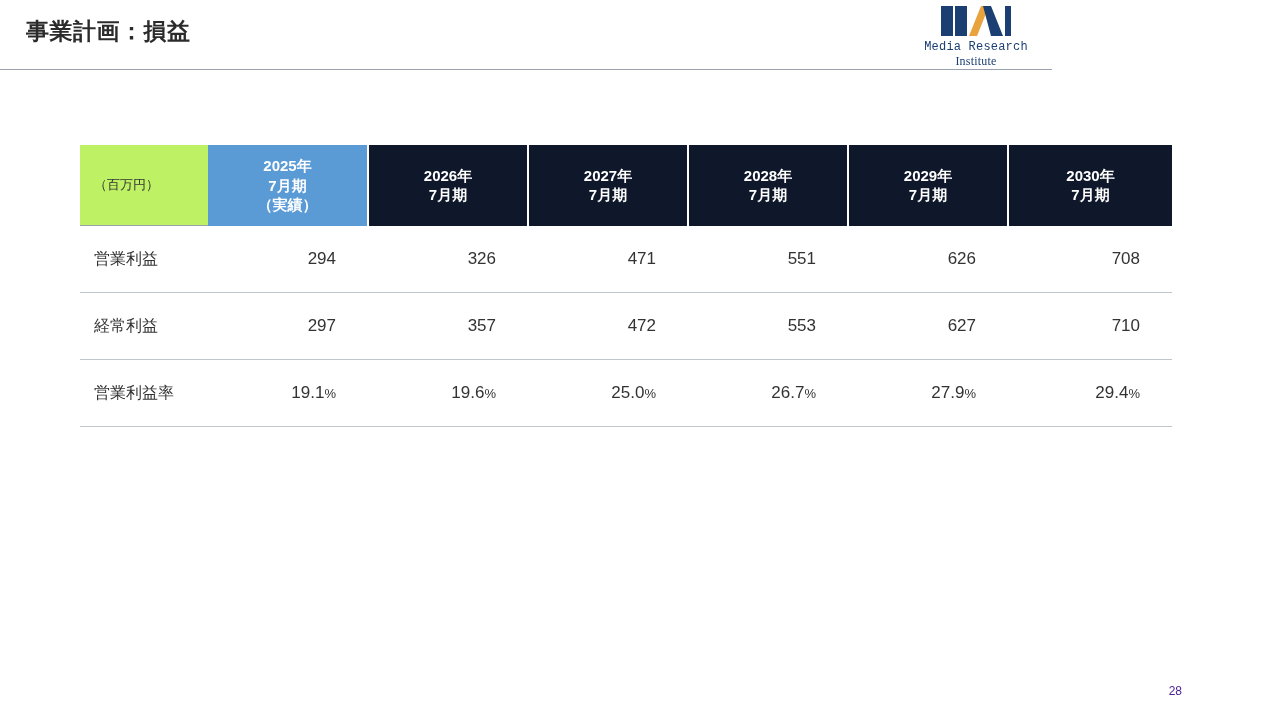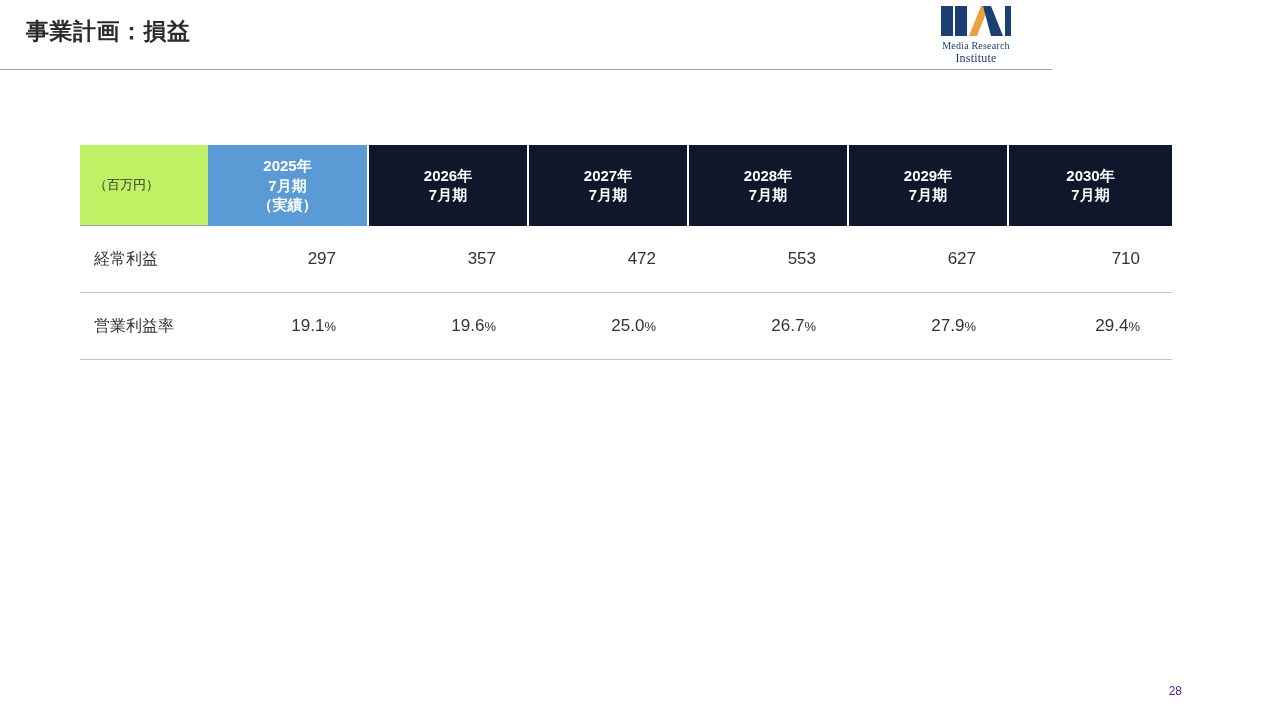--- a/index.html
+++ b/index.html
@@ -49,25 +49,25 @@
     flex-direction: column;
     align-items: center;
     justify-content: flex-start;
   }
   .logo-mark {
     width: 74px;
     height: 34px;
     position: relative;
   }
   .logo-text-1 {
-    font-size: 10px;
+    font-size: 12px;
     color: #1c3f73;
     letter-spacing: 0.2px;
     margin-top: 2px;
-    font-family: Liberation Serif, serif;
+    font-family: Liberation Mono, monospace;
   }
   .logo-text-2 {
     font-size: 12px;
     color: #1c3f73;
     letter-spacing: 0.2px;
     font-family: "Liberation Serif", serif;
   }
 
   
   .table-zone {
@@ -205,20 +205,29 @@
           <div>7月期</div>
         </th>
         <th class="sep">
           <div>2030年</div>
           <div>7月期</div>
         </th>
       </tr>
     </thead>
     <tbody>
       <tr>
+        <td class="rowlabel">営業利益</td>
+        <td class="num">294</td>
+        <td class="num">326</td>
+        <td class="num">471</td>
+        <td class="num">551</td>
+        <td class="num">626</td>
+        <td class="num">708</td>
+      </tr>
+      <tr>
         <td class="rowlabel">経常利益</td>
         <td class="num">297</td>
         <td class="num">357</td>
         <td class="num">472</td>
         <td class="num">553</td>
         <td class="num">627</td>
         <td class="num">710</td>
       </tr>
       <tr>
         <td class="rowlabel">営業利益率</td>

